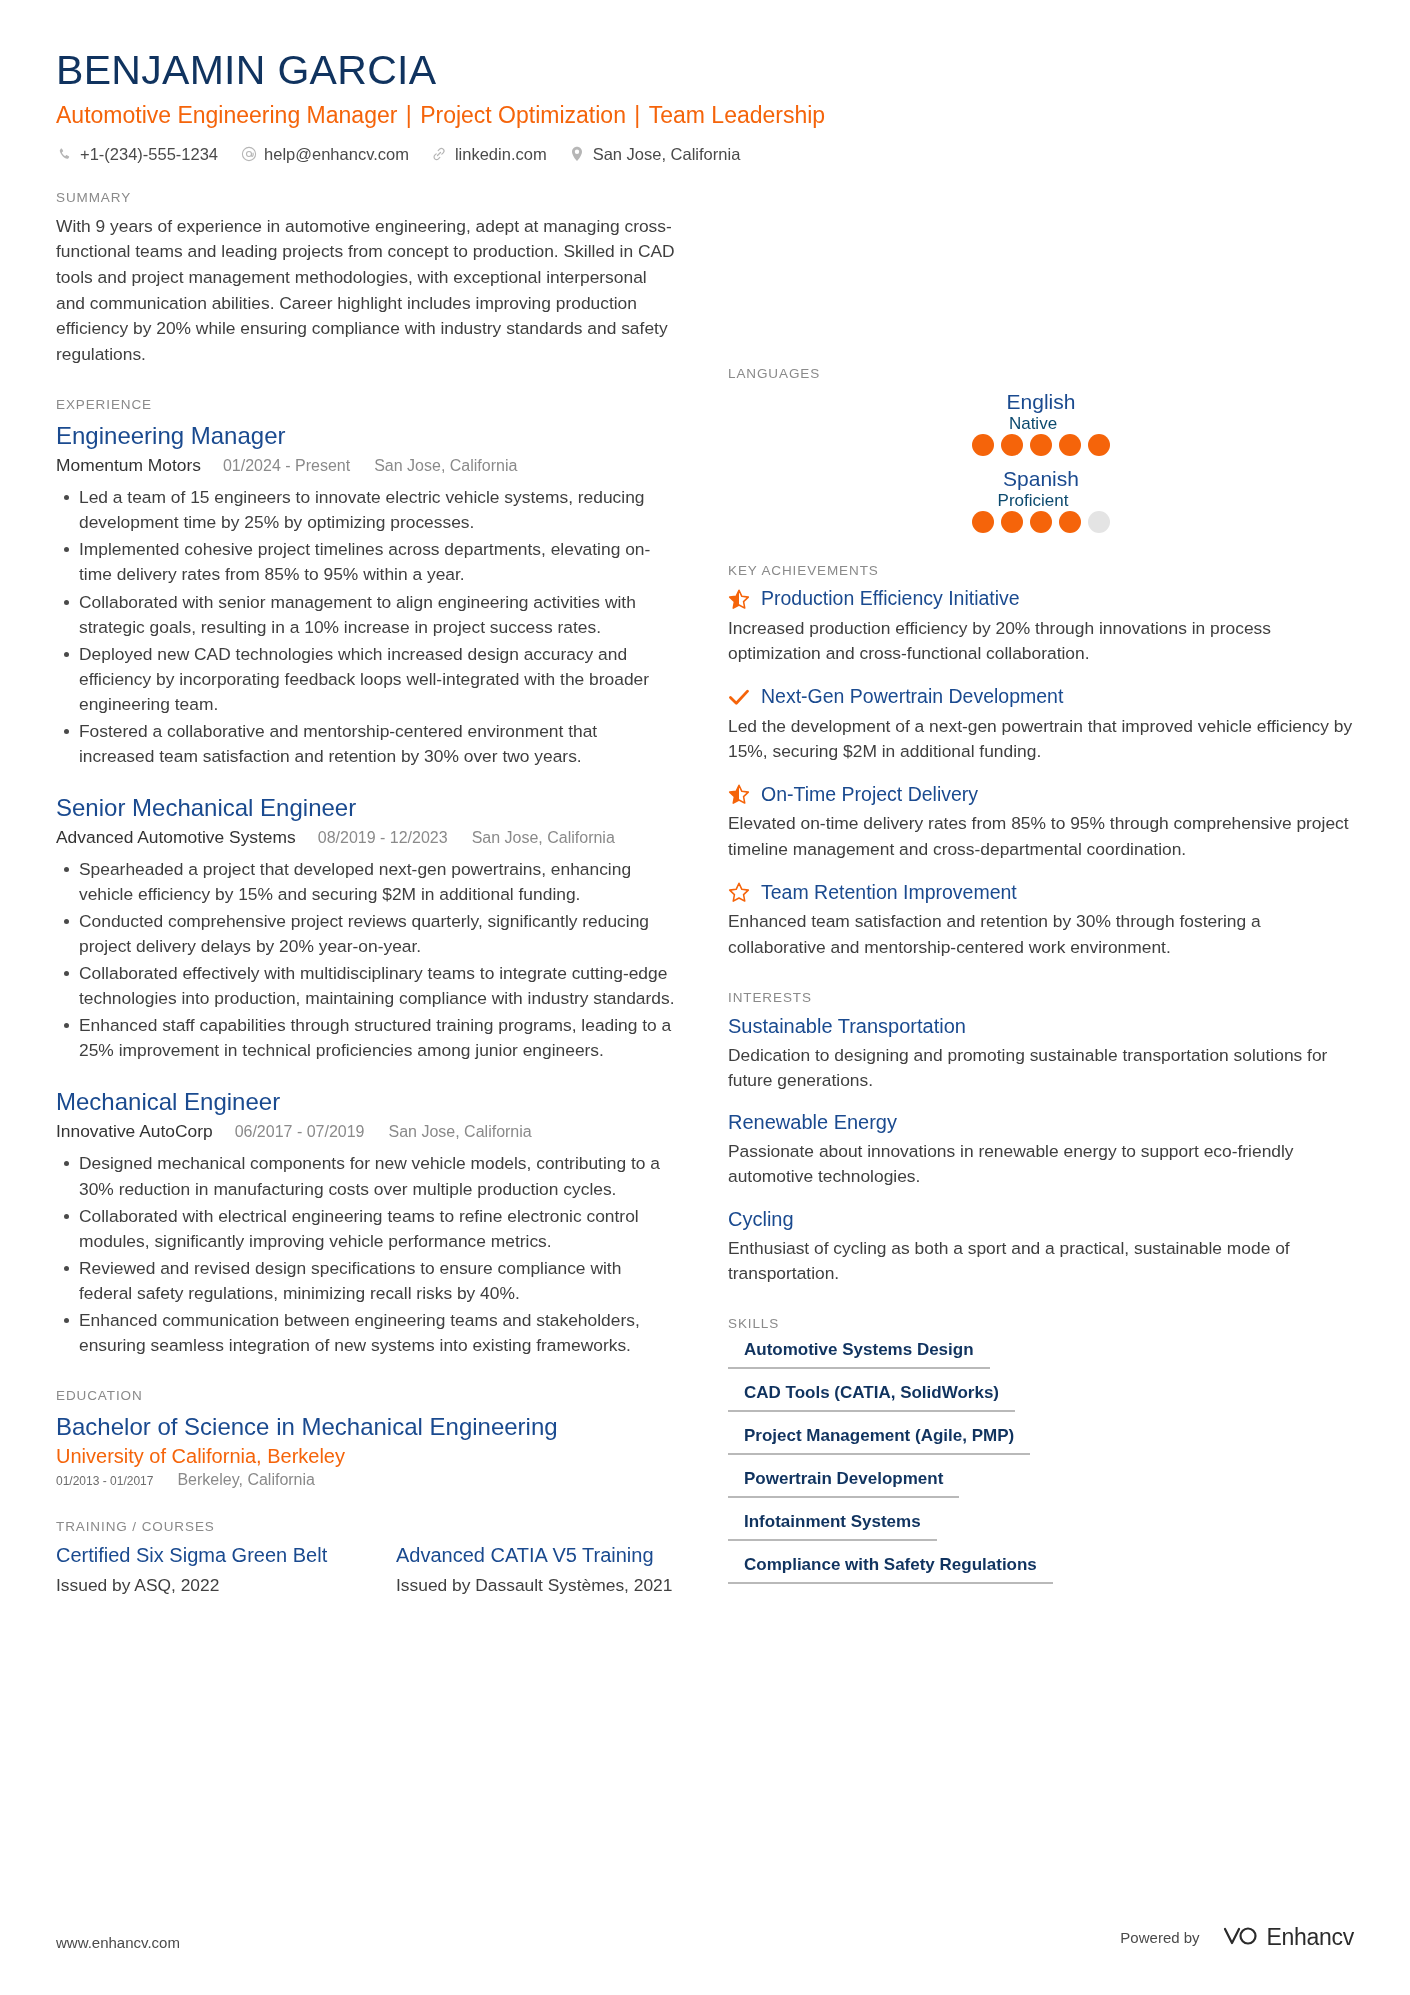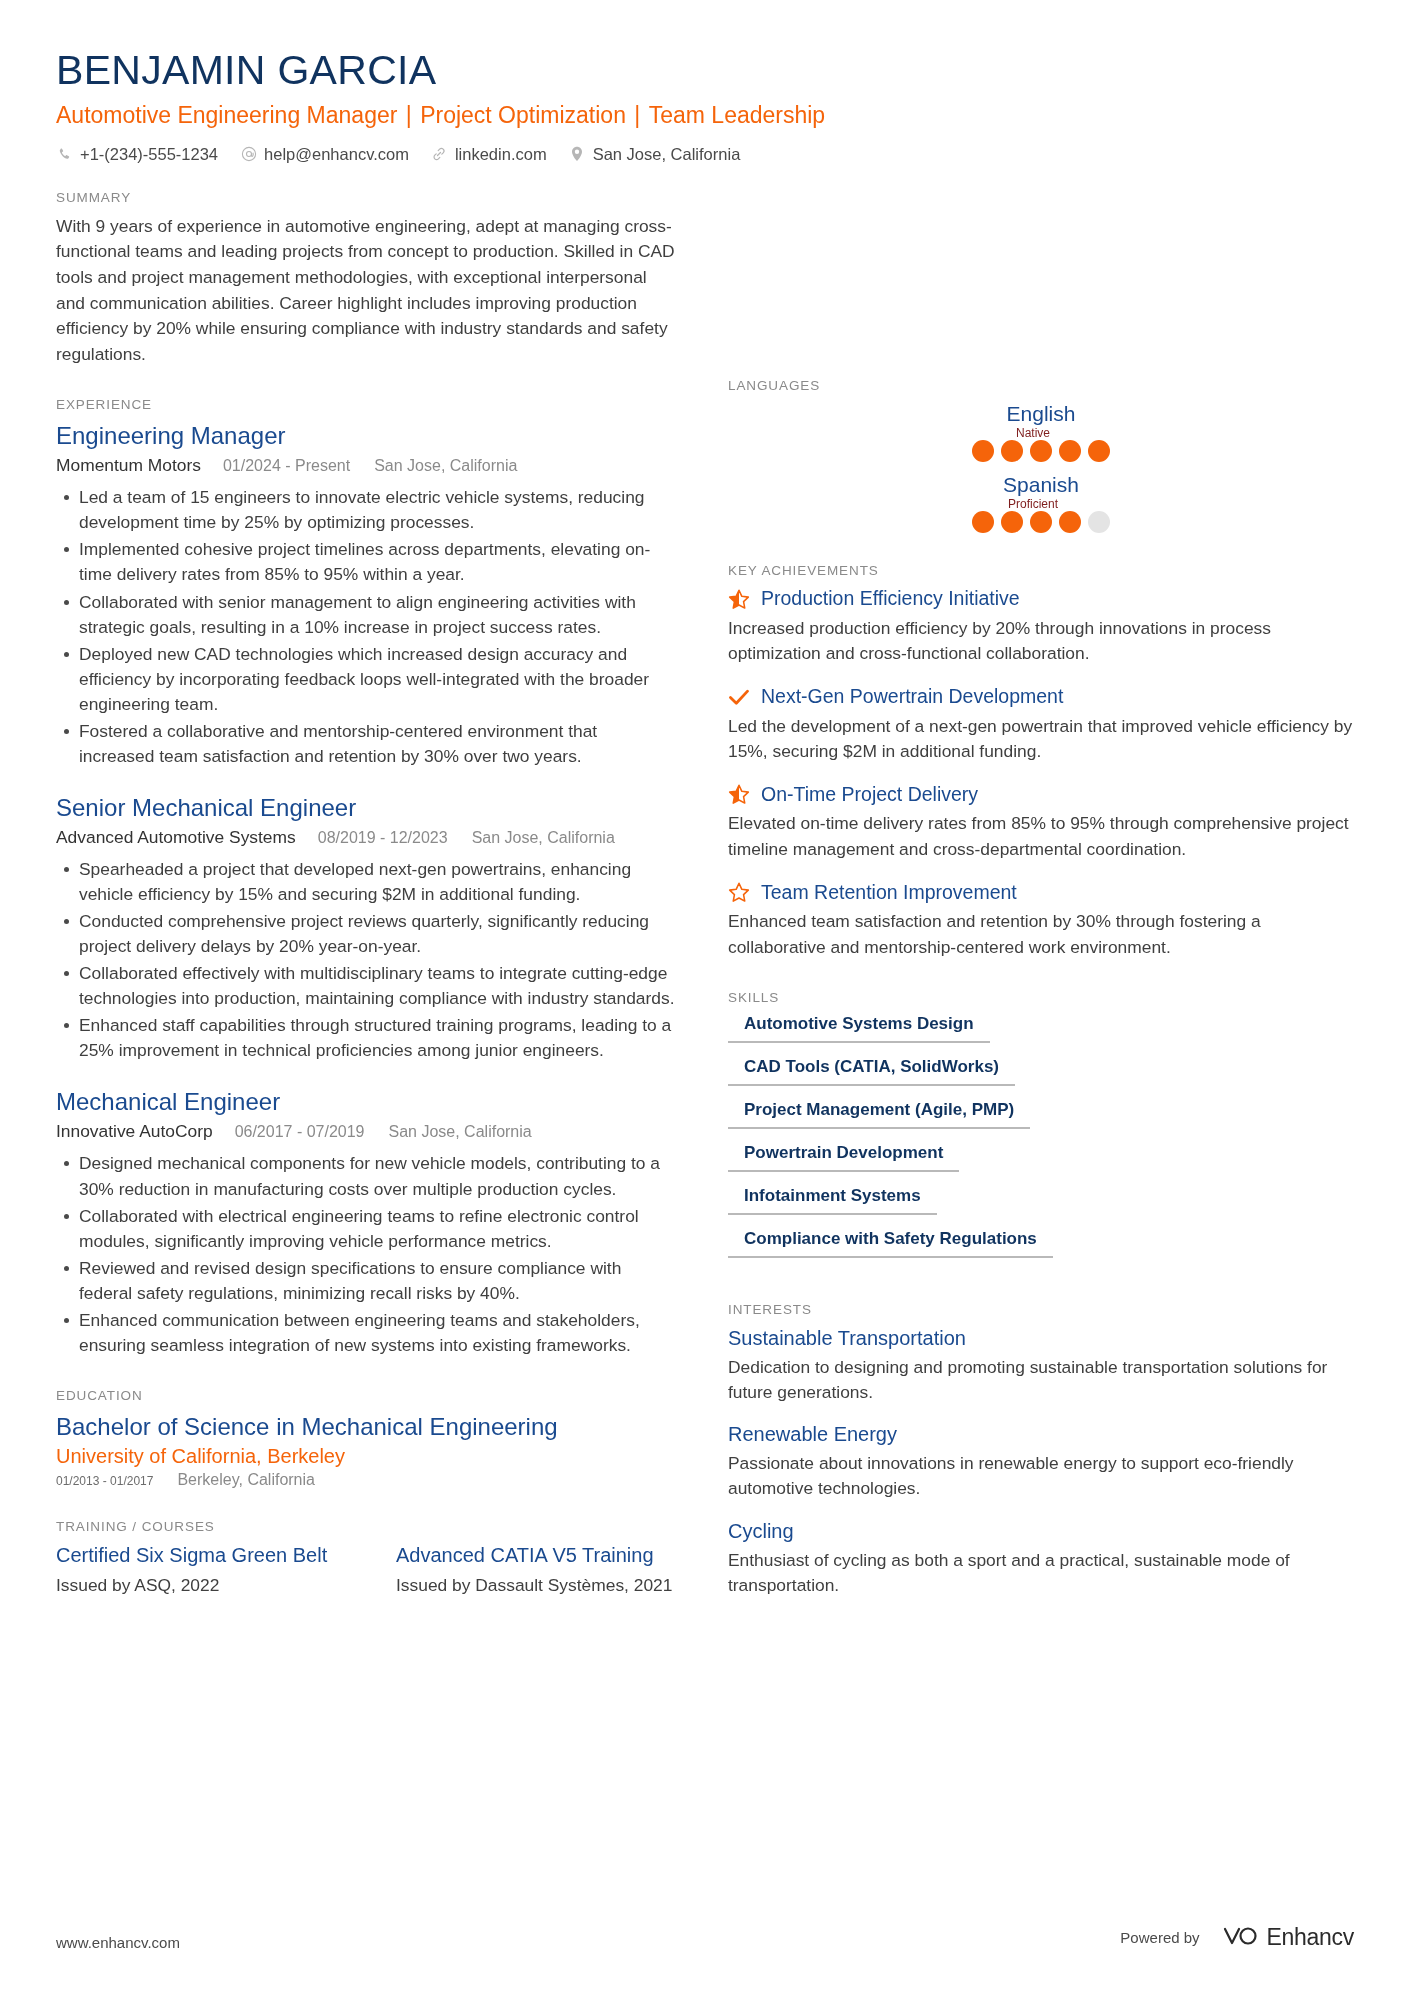--- a/index.html
+++ b/index.html
@@ -179,22 +179,22 @@
     align-items: center;
     margin-bottom: 11px;
     flex-direction: column;
   }
   .lang-name {
     font-size: 21px;
     color: #1a4a8f;
     flex: 1 1 auto;
   }
   .lang-level {
-    font-size: 12px;
-    color: #7f1d1d;
+    font-size: 17px;
+    color: #0c4a6e;
     margin-right: 16px;
     white-space: nowrap;
   }
   .dots { display: flex; gap: 7px; flex: none; }
   .dot {
     width: 22px; height: 22px;
     border-radius: 50%;
     background: #e4e4e4;
   }
   .dot.on { background: #f5640a; }
@@ -499,46 +499,46 @@
                   </svg>
                 </span>
                 <span class="ach-title">Team Retention Improvement</span>
               </div>
               <div class="ach-desc">Enhanced team satisfaction and retention by 30% through fostering a collaborative and mentorship-centered work environment.</div>
             </div>
           </div>
       </div>
 
       <div class="sec">
+        <div class="sec-label">INTERESTS</div>
+        <div id="interests">
+            <div class="interest">
+              <div class="int-title">Sustainable Transportation</div>
+              <div class="int-desc">Dedication to designing and promoting sustainable transportation solutions for future generations.</div>
+            </div>
+            <div class="interest">
+              <div class="int-title">Renewable Energy</div>
+              <div class="int-desc">Passionate about innovations in renewable energy to support eco-friendly automotive technologies.</div>
+            </div>
+            <div class="interest">
+              <div class="int-title">Cycling</div>
+              <div class="int-desc">Enthusiast of cycling as both a sport and a practical, sustainable mode of transportation.</div>
+            </div>
+          </div>
+      </div>
+
+      <div class="sec">
         <div class="sec-label">SKILLS</div>
         <div id="skills">
             <div class="skill-wrap"><span class="skill">Automotive Systems Design</span></div>
             <div class="skill-wrap"><span class="skill">CAD Tools (CATIA, SolidWorks)</span></div>
             <div class="skill-wrap"><span class="skill">Project Management (Agile, PMP)</span></div>
             <div class="skill-wrap"><span class="skill">Powertrain Development</span></div>
             <div class="skill-wrap"><span class="skill">Infotainment Systems</span></div>
             <div class="skill-wrap"><span class="skill">Compliance with Safety Regulations</span></div>
-          </div>
-      </div>
-
-      <div class="sec">
-        <div class="sec-label">INTERESTS</div>
-        <div id="interests">
-            <div class="interest">
-              <div class="int-title">Sustainable Transportation</div>
-              <div class="int-desc">Dedication to designing and promoting sustainable transportation solutions for future generations.</div>
-            </div>
-            <div class="interest">
-              <div class="int-title">Renewable Energy</div>
-              <div class="int-desc">Passionate about innovations in renewable energy to support eco-friendly automotive technologies.</div>
-            </div>
-            <div class="interest">
-              <div class="int-title">Cycling</div>
-              <div class="int-desc">Enthusiast of cycling as both a sport and a practical, sustainable mode of transportation.</div>
-            </div>
           </div>
       </div>
 
     </div>
   </div>
 
   <div class="footer">
     <div class="footer-url">www.enhancv.com</div>
     <div class="footer-right">
       <div class="powered">Powered by</div>

